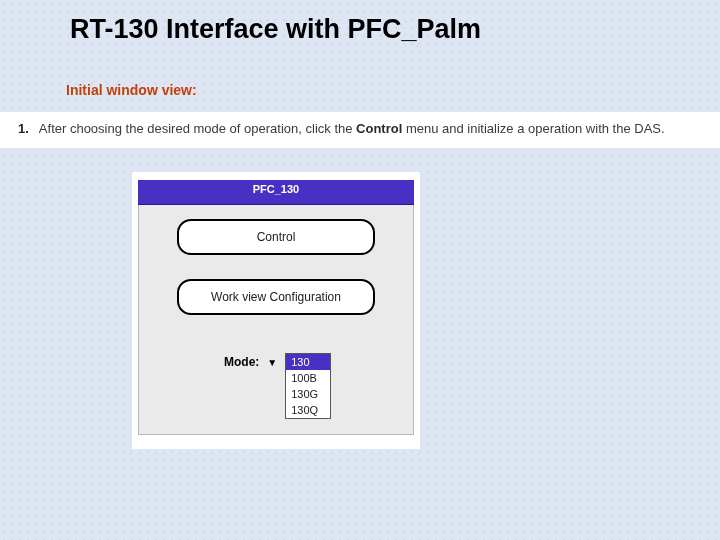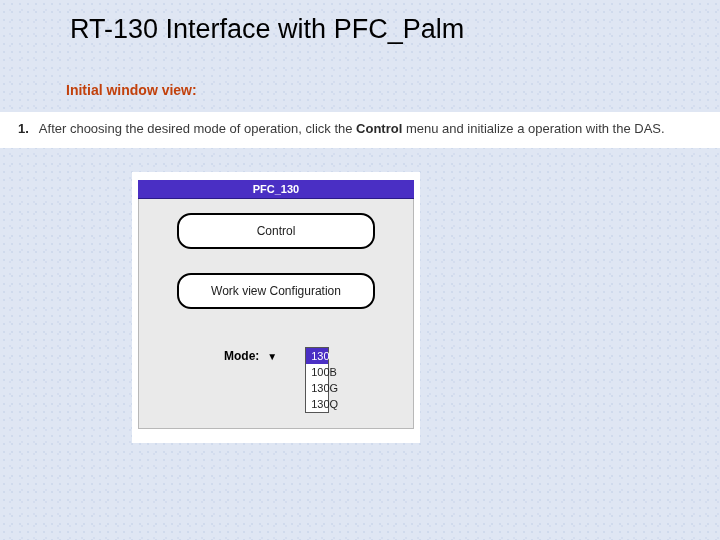--- a/index.html
+++ b/index.html
@@ -15,21 +15,21 @@
     font-family: Verdana, Arial, sans-serif;
     overflow: hidden;
     position: relative;
   }
   .title {
     position: absolute;
     top: 14px;
     left: 70px;
     font-family: Verdana, Arial, sans-serif;
     font-size: 27px;
-    font-weight: 400;
+    font-weight: 700;
     color: #000;
     letter-spacing: 0px;
   }
   .subtitle {
     position: absolute;
     top: 82px;
     left: 66px;
     font-family: Verdana, Arial, sans-serif;
     font-size: 14px;
     font-weight: 900;
@@ -65,21 +65,21 @@
     top: 172px;
     left: 132px;
     width: 288px;
     background: #fff;
   }
   .pfc-pad {
     background: #fff;
     padding: 8px 6px 14px 6px;
   }
   .pfc-titlebar {
-    height: 19px;
+    height: 25px;
     background: #4a2fc4;
     color: #fff;
     font-size: 11px;
     font-weight: bold;
     text-align: center;
     line-height: 19px;
     font-family: Tahoma, Verdana, sans-serif;
     border-bottom: 1px solid #2b1a88;
   }
   .pfc-body {
@@ -125,22 +125,21 @@
     font-size: 10px;
     color: #000;
     margin-right: 8px;
     margin-top: 4px;
   }
   .mode-list {
     border: 1px solid #555;
     background: #fff;
     font-size: 11px;
     font-family: Tahoma, Verdana, sans-serif;
-    width: 24px;
-    margin-left: 20px;
+    width: 46px;
   }
   .mode-item {
     padding: 1px 5px 1px 5px;
     color: #222;
     cursor: pointer;
     line-height: 14px;
   }
   .mode-item.selected {
     background: #4a2fc4;
     color: #fff;

